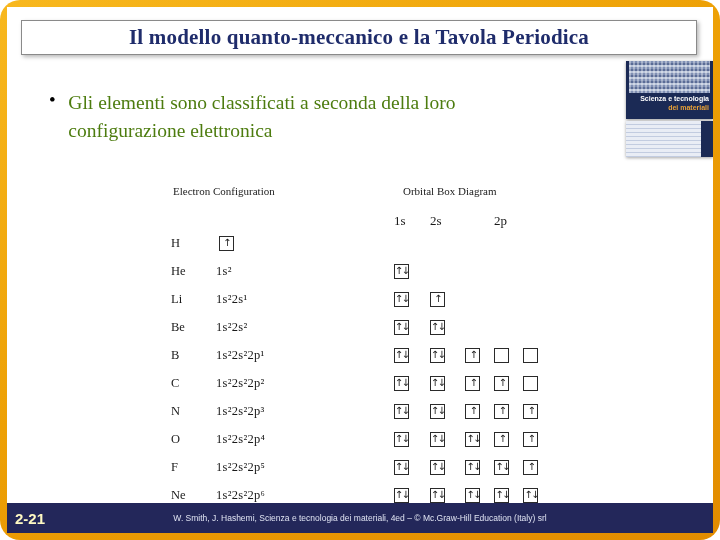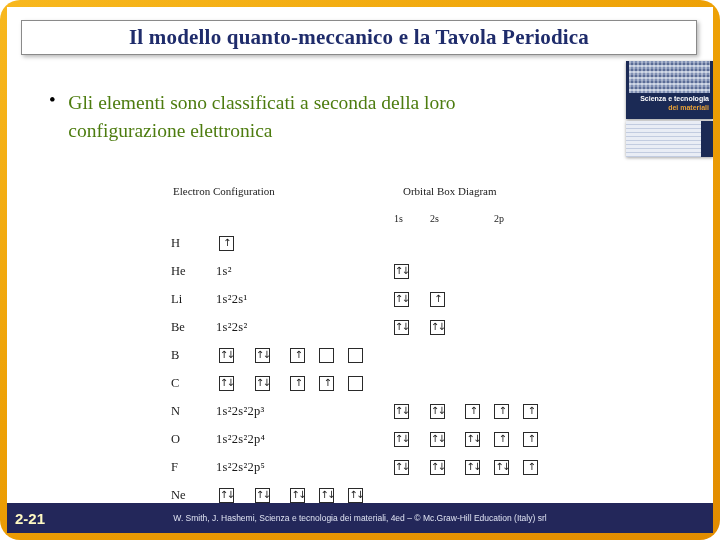--- a/index.html
+++ b/index.html
@@ -16,21 +16,21 @@
   .title-box span { font-size:21px; font-weight:bold; color:var(--title-text,#1F2C6B); letter-spacing:.2px; }
 
   .bullet { position:absolute; top:82px; left:42px; width:500px; display:flex; }
   .bullet-marker { font-size:19px; width:24px; color:#000; }
   .bullet-text { font-size:19.5px; color:#4d7c0f; line-height:1.42; }
 
   .figure { position:absolute; left:156px; top:148px; width:380px; color:#1a1a1a;margin-top:22px; }
   .fig-head { position:relative; height:26px; font-size:11px; }
   .h-config { position:absolute; left:10px; top:8px; }
   .h-boxes  { position:absolute; left:240px; top:8px; }
-  .fig-subhead { position:relative; height:26px; font-size:10px; }
+  .fig-subhead { position:relative; height:26px; font-size:13px; }
   .sh { position:absolute; top:10px; }
   .sh-1s { left:231px; }
   .sh-2s { left:267px; }
   .sh-2p { left:331px; }
   .frow { display:flex; align-items:center; height:28px; font-size:12.5px; }
   .c-el  { width:45px;  padding-left:8px; }
   .c-cfg { width:175px; padding-left:8px; letter-spacing:.3px; }
   .c-s1, .c-s2 { width:36px; display:flex; justify-content:center; }
   .c-p { display:flex; gap:14px; margin-left:10px; }
   .obox { width:15px; height:15px; border:1px solid #2a2a2a;
@@ -119,34 +119,36 @@
             <span class="c-s1">
               <span class="obox">↑↓</span>
             </span>
             <span class="c-s2">
               <span class="obox">↑↓</span>
             </span>
             <span class="c-p"></span>
           </div>
           <div class="frow">
             <span class="c-el">B</span>
+            <span class="c-cfg">1s²2s²2p¹</span>
             <span class="c-s1">
               <span class="obox">↑↓</span>
             </span>
             <span class="c-s2">
               <span class="obox">↑↓</span>
             </span>
             <span class="c-p">
               <span class="obox">↑</span>
               <span class="obox"></span>
               <span class="obox"></span>
             </span>
           </div>
           <div class="frow">
             <span class="c-el">C</span>
+            <span class="c-cfg">1s²2s²2p²</span>
             <span class="c-s1">
               <span class="obox">↑↓</span>
             </span>
             <span class="c-s2">
               <span class="obox">↑↓</span>
             </span>
             <span class="c-p">
               <span class="obox">↑</span>
               <span class="obox">↑</span>
               <span class="obox"></span>
@@ -192,20 +194,21 @@
               <span class="obox">↑↓</span>
             </span>
             <span class="c-p">
               <span class="obox">↑↓</span>
               <span class="obox">↑↓</span>
               <span class="obox">↑</span>
             </span>
           </div>
           <div class="frow">
             <span class="c-el">Ne</span>
+            <span class="c-cfg">1s²2s²2p⁶</span>
             <span class="c-s1">
               <span class="obox">↑↓</span>
             </span>
             <span class="c-s2">
               <span class="obox">↑↓</span>
             </span>
             <span class="c-p">
               <span class="obox">↑↓</span>
               <span class="obox">↑↓</span>
               <span class="obox">↑↓</span>

